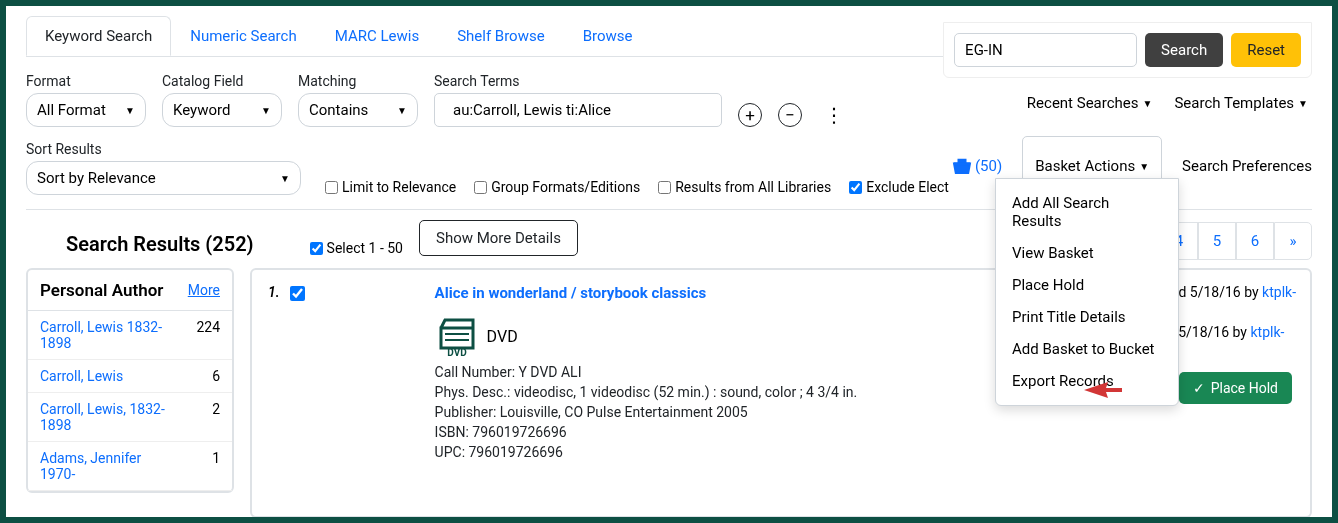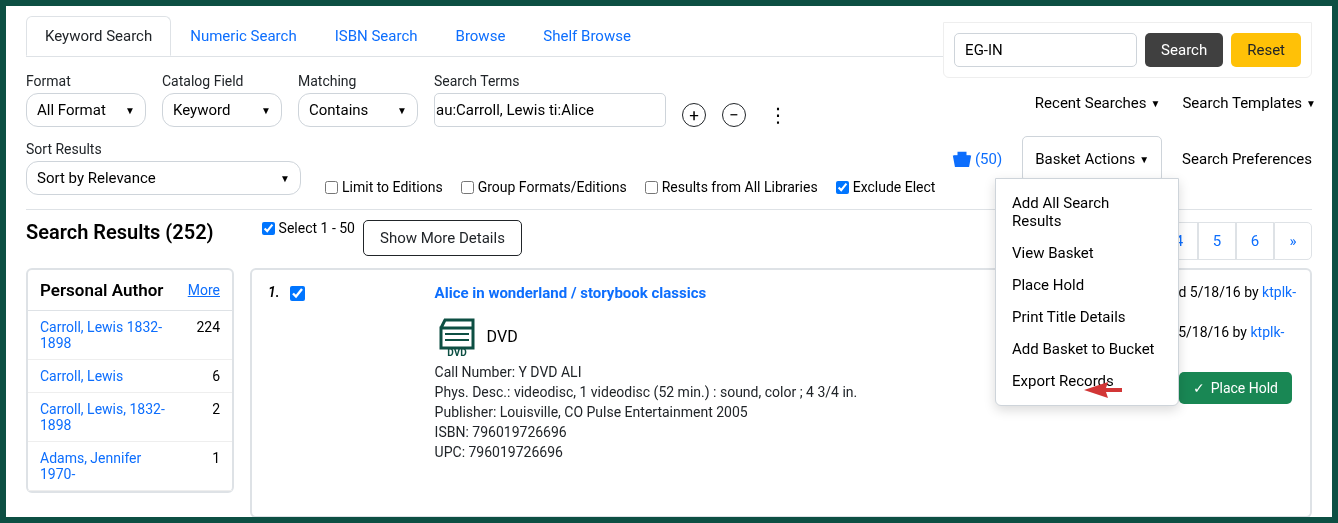--- a/index.html
+++ b/index.html
@@ -11,33 +11,33 @@
   .top-right { position:absolute; top:16px; right:20px; display:flex; gap:8px; align-items:center; background:#fff; padding:10px; border:1px solid #eee; border-radius:0 0 6px 6px;}
   .search-input { width:183px; padding:7px 10px; border:1px solid #ced4da; border-radius:5px; font-size:15px; }
   .btn { padding:8px 16px; border-radius:5px; border:none; font-size:15px; cursor:pointer; }
   .btn-green { background:#404040; color:#fff; }
   .btn-yellow { background:#ffc107; color:#212529; }
   .btn-outline { background:#fff; border:1px solid #212529; color:#212529; }
   .search-row { display:flex; gap:16px; margin-top:16px; align-items:flex-end; }
   .field-col { display:flex; flex-direction:column; gap:4px; }
   .field-label { font-size:14px; color:#212529; }
   .select { padding:7px 10px; border:1px solid #ced4da; border-radius:12px; font-size:15px; background:#fff; display:flex; align-items:center; justify-content:space-between; gap:8px; }
-  .text-input { padding:7px 1px; border:1px solid #ced4da; border-radius:5px; font-size:15px; width:232px; }
+  .text-input { padding:7px 18px; border:1px solid #ced4da; border-radius:5px; font-size:15px; width:288px; }
   .icon-btn { width:24px; height:24px; display:flex; align-items:center; justify-content:center; border:1.5px solid #212529; border-radius:50%; font-size:17px; cursor:pointer; line-height:1; }
   .kebab { font-size:20px; cursor:pointer; padding:0 6px; }
   .row2 { display:flex; gap:24px; align-items:flex-end; margin-top:14px; }
   .checkboxes { display:flex; gap:18px; align-items:center; }
   .chk-label { font-size:14px; display:flex; align-items:center; gap:4px; }
-  .links-row { position:absolute; top:88px; right:16px; display:flex; gap:22px; font-size:15px; }
+  .links-row { position:absolute; top:88px; right:24px; display:flex; gap:22px; font-size:15px; }
   .drop-link { cursor:pointer; display:flex; align-items:center; gap:4px; }
   .basket-row { position:absolute; top:130px; right:20px; display:flex; gap:20px; align-items:center; font-size:15px; }
   .basket-count { color:#0d6efd; display:flex; align-items:center; gap:2px; }
-  .basket-actions { padding:13px 12px; border:1px solid #ced4da; border-radius:5px; background:#fff; cursor:pointer; display:flex; align-items:center; gap:4px; }
+  .basket-actions { padding:20px 12px; border:1px solid #ced4da; border-radius:5px; background:#fff; cursor:pointer; display:flex; align-items:center; gap:4px; }
   hr.divider { margin-top:14px; border:none; border-top:1px solid #dee2e6; }
-  .results-header { display:flex; align-items:flex-start; gap:8px; margin-top:10px; padding-bottom:8px;}
+  .results-header { display:flex; align-items:flex-end; gap:16px; margin-top:10px; padding-bottom:8px;margin-left:40px;}
   .results-title { font-size:20px; font-weight:600; }
   .pagination { position:absolute; top:216px; right:20px; display:flex; }
   .page-btn { width:38px; height:38px; border:1px solid #dee2e6; display:flex; align-items:center; justify-content:center; font-size:15px; color:#0d6efd; cursor:pointer; }
   .page-btn:first-child{border-radius:5px 0 0 5px;} .page-btn:last-child{border-radius:0 5px 5px 0;}
   .main-row { display:flex; gap:16px; margin-top:4px; align-items:flex-start; }
   .facet-panel { width:208px; border:2px solid #dee2e6; border-radius:6px; }
   .facet-head { display:flex; justify-content:space-between; align-items:center; padding:10px 12px; border-bottom:1px solid #dee2e6; }
   .facet-title { font-size:17px; font-weight:600; }
   .facet-more { font-size:14px; color:#0d6efd; text-decoration:underline; cursor:pointer; }
   .facet-item { display:flex; justify-content:space-between; padding:8px 12px; border-bottom:1px solid #eee; font-size:14px; }
@@ -60,23 +60,23 @@
   .basket-svg { width:22px; height:18px; }
 </style>
 </head>
 <body>
 
 <div class="container">
 
   <div class="tabs">
     <div class="tab active">Keyword Search</div>
     <div class="tab">Numeric Search</div>
-    <div class="tab">ISBN Search</div>
+    <div class="tab">MARC Lewis</div>
+    <div class="tab">Shelf Browse</div>
     <div class="tab">Browse</div>
-    <div class="tab">Shelf Browse</div>
   </div>
 
   <div class="top-right">
     <input class="search-input" value="EG-IN" style="">
     <button class="btn btn-green">Search</button>
     <button class="btn btn-yellow">Reset</button>
   </div>
 
   <div class="search-row">
     <div class="field-col">
@@ -143,21 +143,21 @@
     <div class="field-col">
       <span class="field-label">Sort Results</span>
       <div class="select" style="width:275px">
           <span>Sort by Relevance</span>
           <span class="caret">▼</span>
         </div>
     </div>
     <div class="checkboxes">
       <label class="chk-label">
           <input type="checkbox" style="">
-          <span>Limit to Editions</span>
+          <span>Limit to Relevance</span>
         </label>
       <label class="chk-label">
           <input type="checkbox" style="">
           <span>Group Formats/Editions</span>
         </label>
       <label class="chk-label">
           <input type="checkbox" style="">
           <span>Results from All Libraries</span>
         </label>
       <label class="chk-label">

